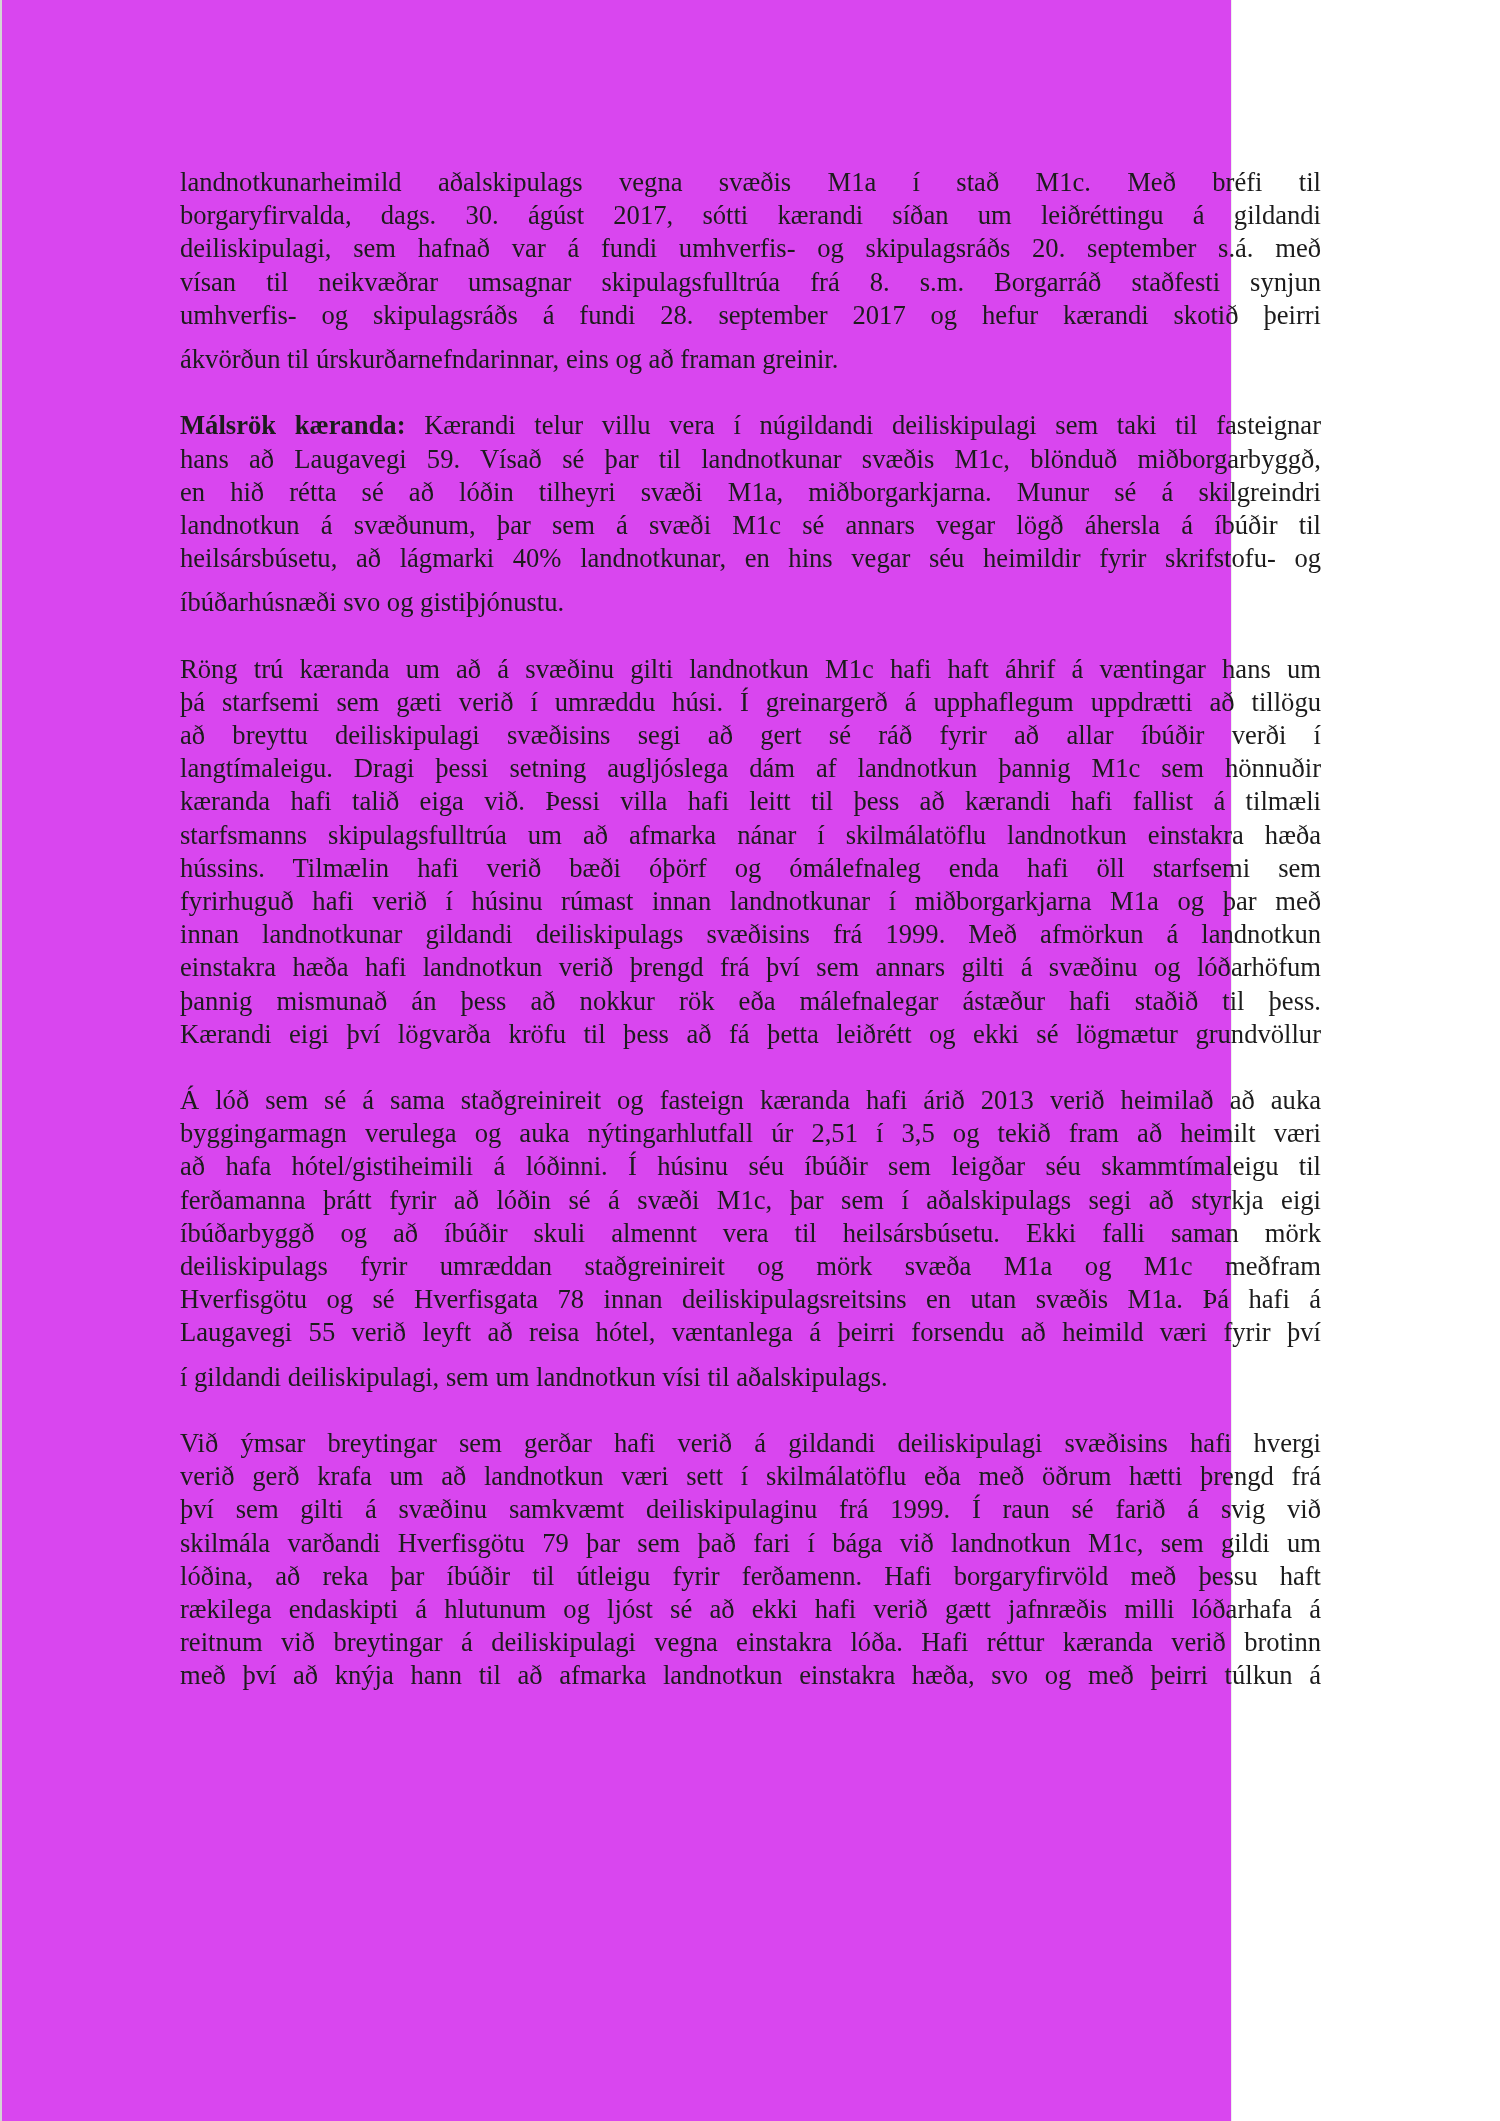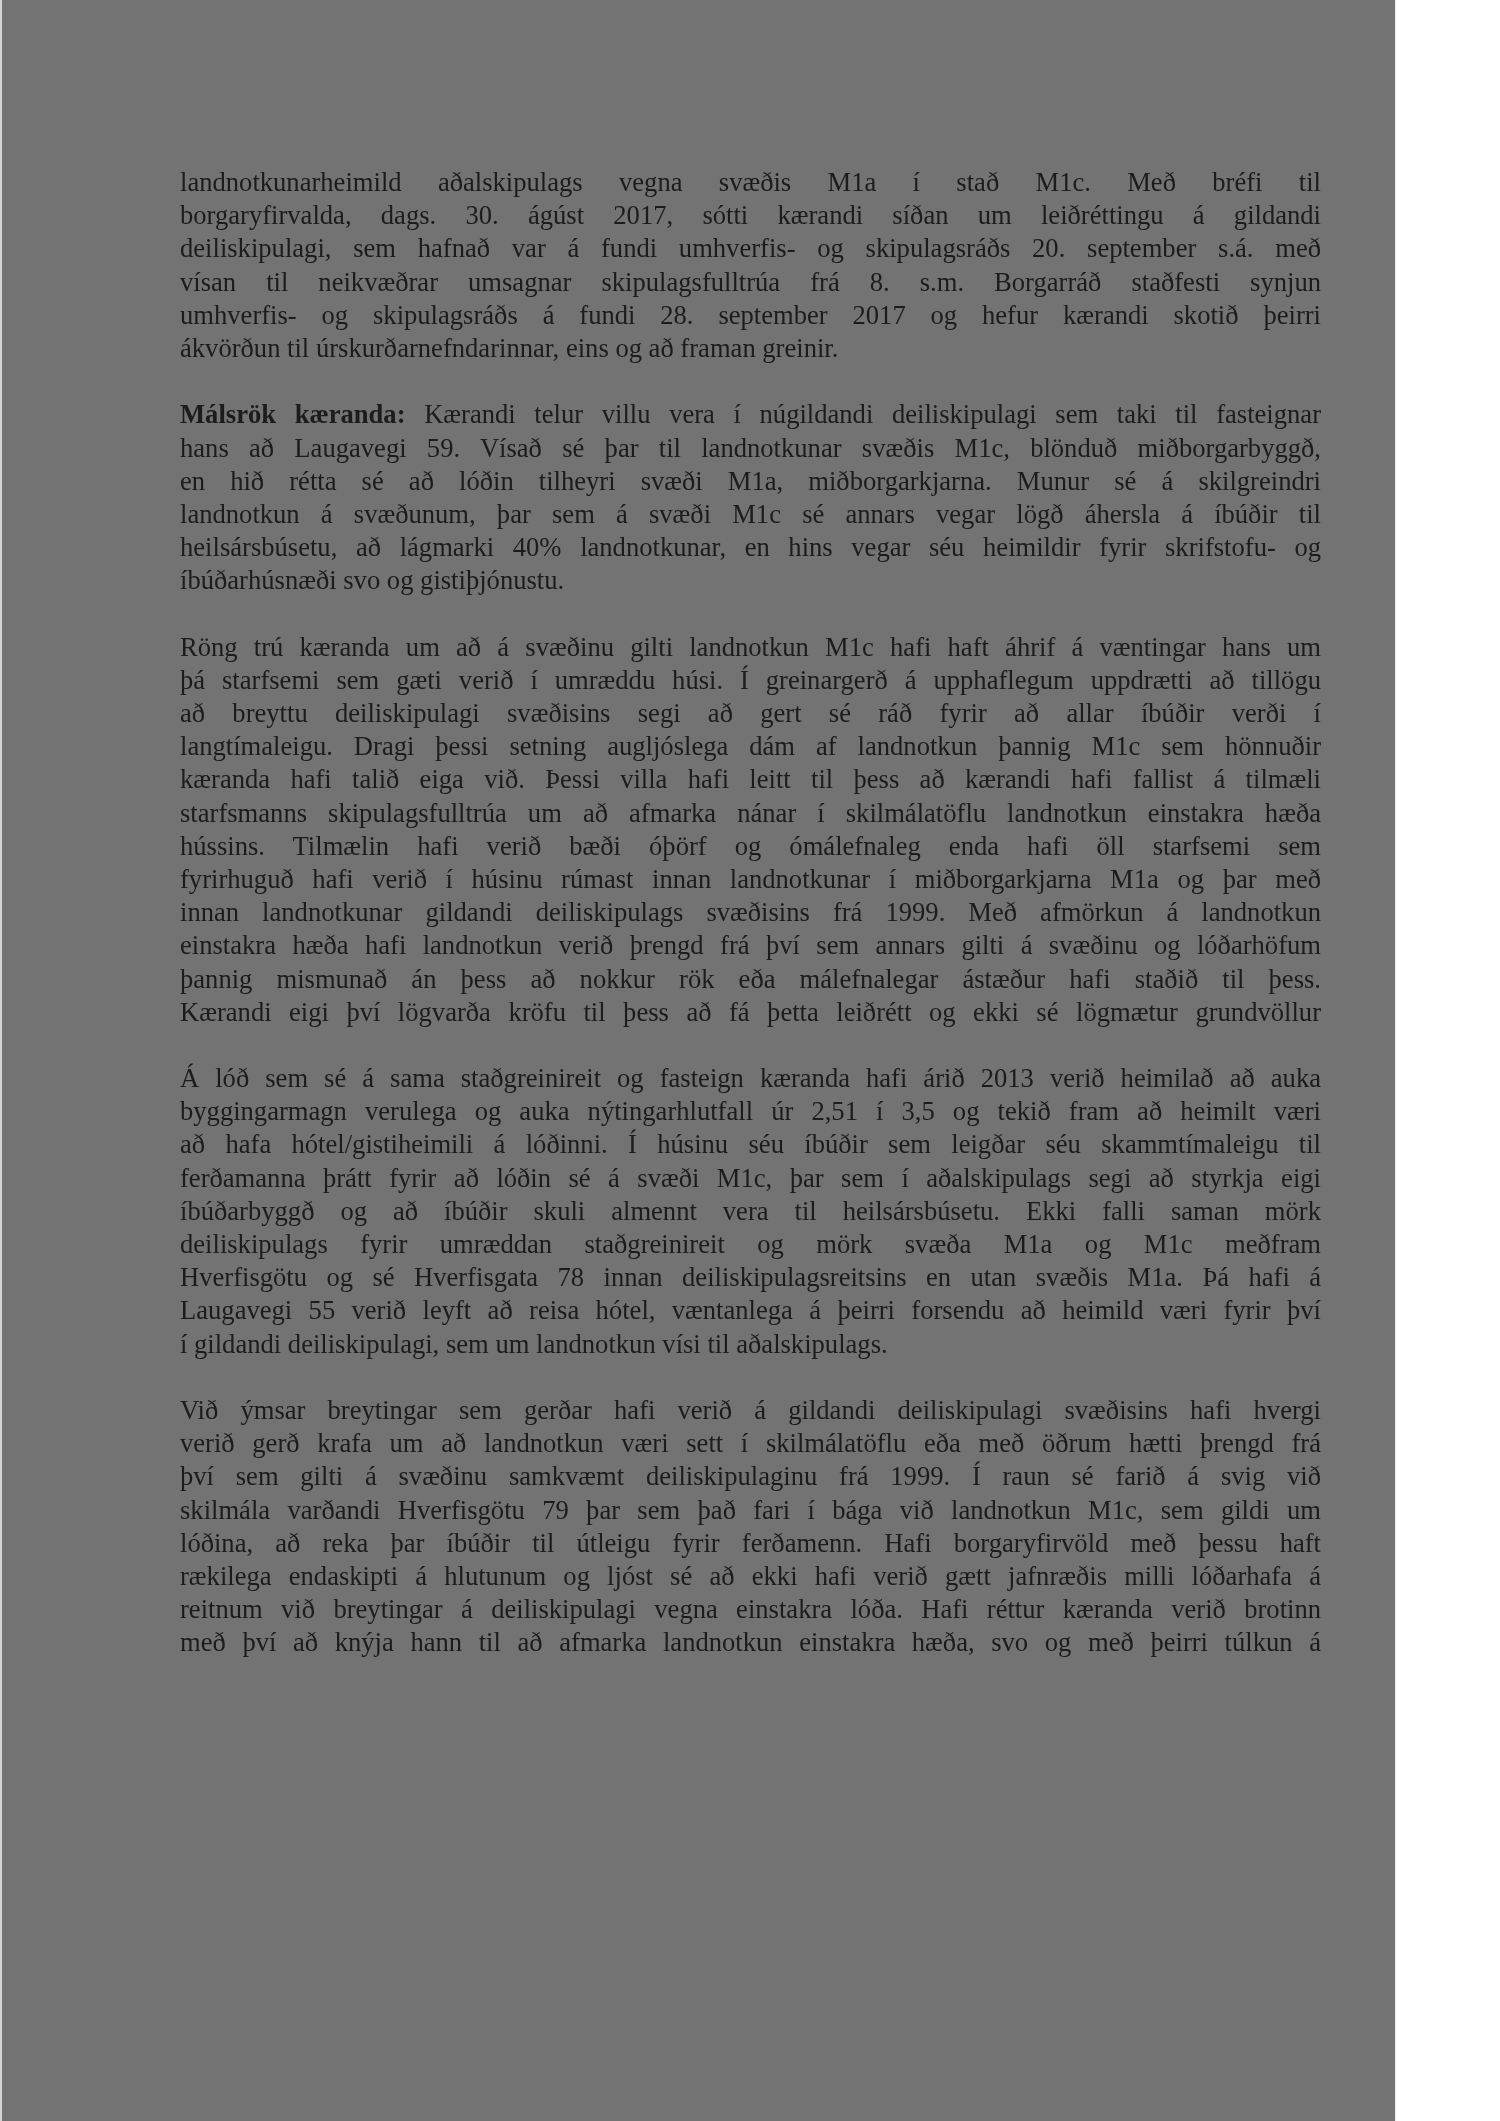--- a/index.html
+++ b/index.html
@@ -1,19 +1,20 @@
 <!DOCTYPE html>
 <html><head>
 <meta charset="utf-8">
 <style>
   html, body { margin: 0; padding: 0; background: #ffffff; }
   body { width: 1500px; height: 2121px; position: relative; overflow: hidden; }
   .page {
-    position: absolute; left: 0; top: 0; width: 1396px; height: 2121px;
-    background: #737373;
+    position: absolute; left: 0; top: 0; width: 1211px; height: 2121px;
+    background: #d946ef;
+    padding-left: 21px;
   }
   .scan-edge-left {
     position: absolute; left: 0; top: 0; width: 2px; height: 2121px;
     background: #d4d4d4;
   }
   .scan-edge-right {
     position: absolute; right: 0; top: 0; width: 1px; height: 2121px;
     background: #eeeeee;
   }
   .body-text {
@@ -21,21 +22,21 @@
     font-family: "Liberation Serif", "DejaVu Serif", serif;
     font-size: 26.6px;
     line-height: 33.2px;
     color: #1c1c1c;
   }
   .para { margin: 0 0 33.2px 0; }
   .line {
     display: block; height: 33.2px; white-space: nowrap;
     text-align: justify; text-align-last: justify;
   }
-  .line.last { text-align: left; text-align-last: left; }
+  .line.last { text-align: left; text-align-last: left; margin-top: 11px; }
   .bold { font-weight: bold; }
 </style>
 </head>
 <body>
 
 <div class="page">
   <div class="scan-edge-left"></div>
   <div class="scan-edge-right"></div>
 
   <div class="body-text">

